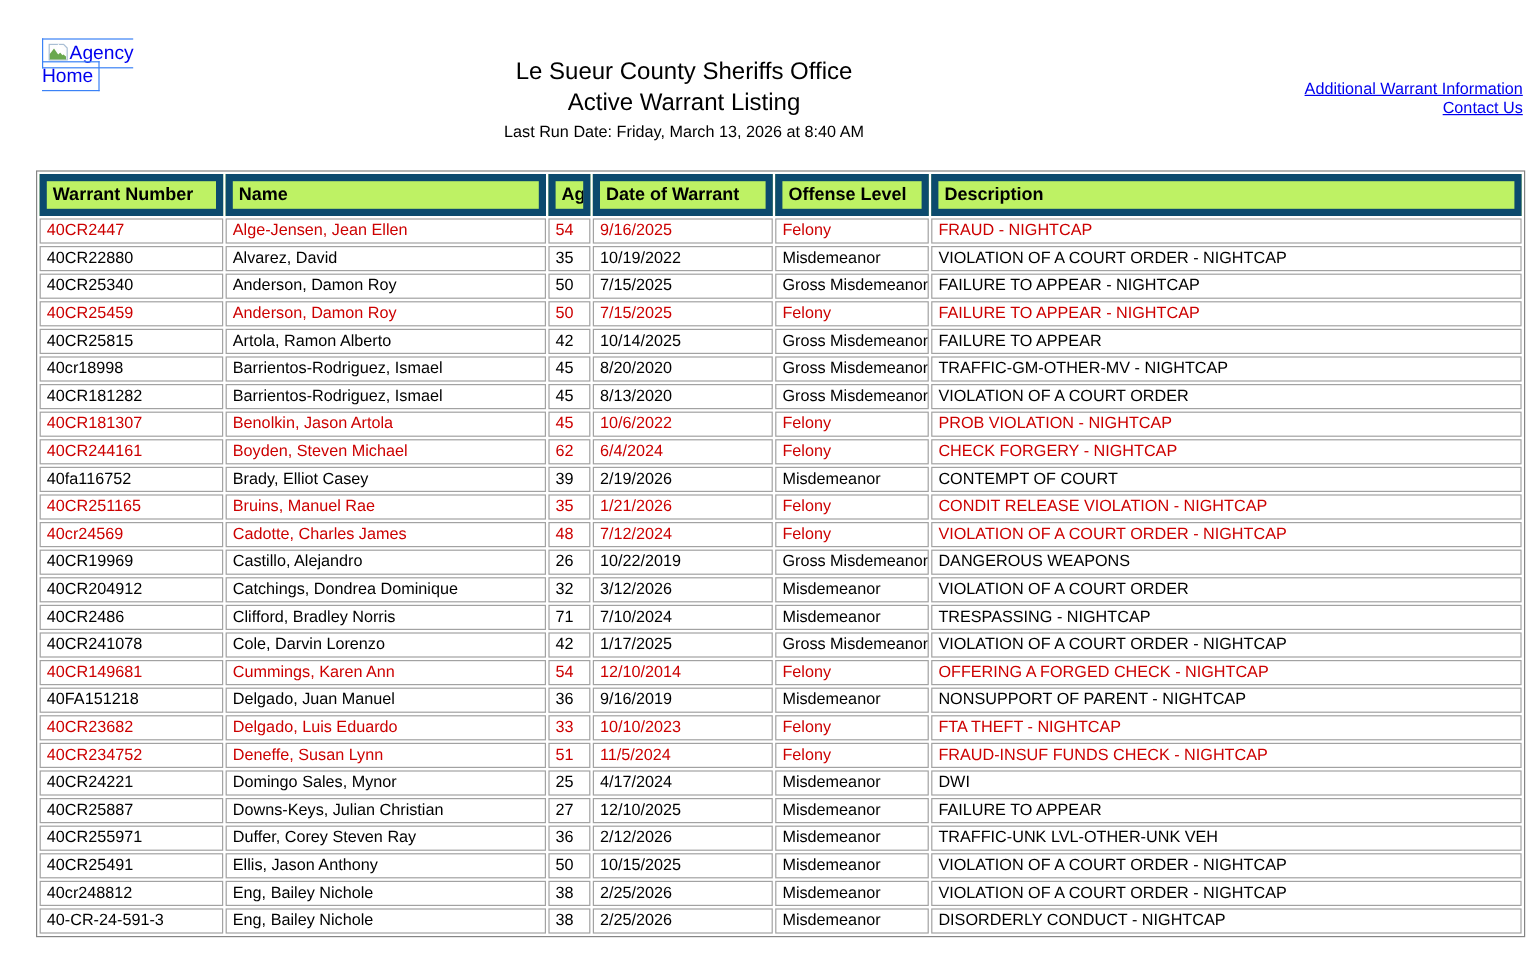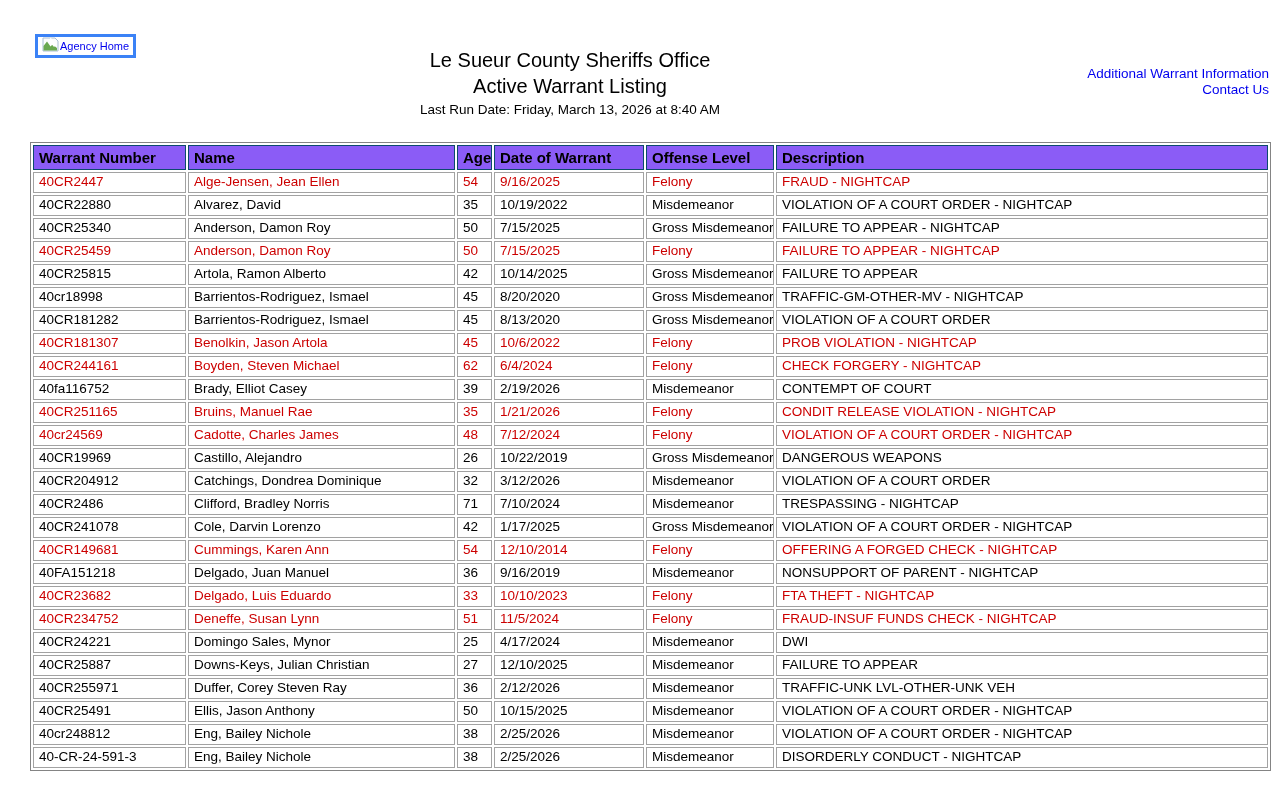--- a/index.html
+++ b/index.html
@@ -11,54 +11,55 @@
     height: 800px;
     overflow: hidden;
     background: #fff;
   }
 
   
   .header { display: flex; height: 142px; }
   .header-left { flex: 0 0 140px; padding: 36px 0 0 35px; }
   .logo-box {
     width: 98px; height: 97px;
-    border: 3px solid #3b82f6;
+    border: 1px solid #3b82f6;
     padding: 3px 4px;
-    font-size: 11px;
+    font-size: 16px;
     line-height: 17px;
     color: #0000EE;
     overflow: hidden;
     cursor: pointer;
   }
   .logo-box .broken-img { vertical-align: -2px; margin-right: 1px; }
   .header-center { flex: 1 1 auto; text-align: center; padding-top: 47px; }
   .title-line { font-size: 20px; font-weight: normal; line-height: 26px; }
   .last-run { font-size: 13.5px; line-height: 21px; }
   .header-right { flex: 0 0 280px; text-align: right; padding: 66px 11px 0 0; }
   .header-right a {
     display: block;
     color: #0000EE;
+    text-decoration: underline;
     font-size: 13.5px;
     line-height: 16px;
     cursor: pointer;
   }
 
   
   table.warrants {
     margin-left: 30px;
     width: 1241px;
     table-layout: fixed;
     border-collapse: separate;
     border-spacing: 2px;
     border: 1px solid #848484;
     background: #fff;
   }
   table.warrants th {
-    background: #8b5cf6;
-    border: 1px solid #0c4a6e;
+    background: #bef264;
+    border: 6px solid #0c4a6e;
     font-size: 15px;
     font-weight: bold;
     text-align: left;
     padding: 2px 5px;
     line-height: 19px;
     white-space: nowrap;
     overflow: hidden;
     margin-top: 18px;
   }
   table.warrants td {

